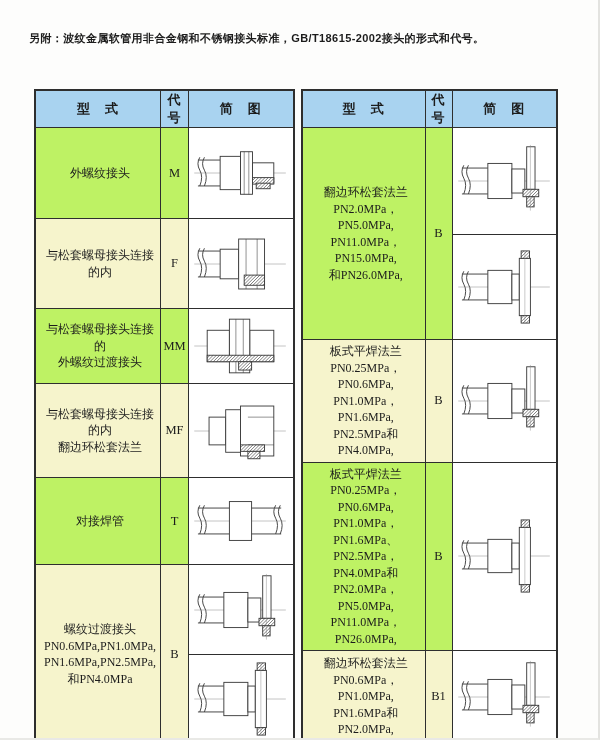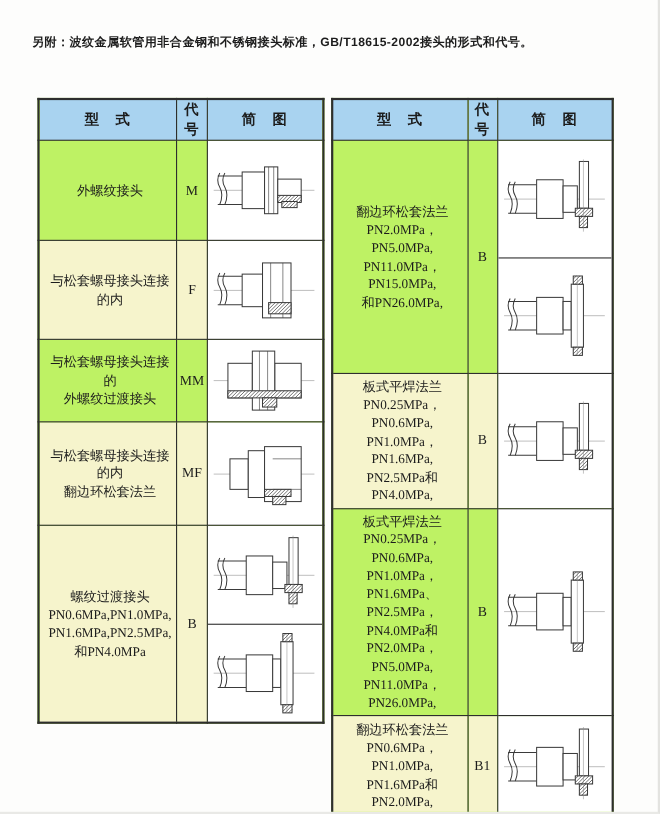--- a/index.html
+++ b/index.html
@@ -195,20 +195,38 @@
             <rect x="60" y="62" width="13" height="8" fill="#ffffff" stroke="#3a3a3a" stroke-width="1"></rect>
             <line x1="60" y1="65" x2="63" y2="62" stroke="#3a3a3a" stroke-width="0.7"></line>
             <line x1="60" y1="68.5" x2="66.5" y2="62" stroke="#3a3a3a" stroke-width="0.7"></line>
             <line x1="62" y1="70" x2="70" y2="62" stroke="#3a3a3a" stroke-width="0.7"></line>
             <line x1="65.5" y1="70" x2="73" y2="62.5" stroke="#3a3a3a" stroke-width="0.7"></line>
             <line x1="69" y1="70" x2="73" y2="66" stroke="#3a3a3a" stroke-width="0.7"></line>
             <line x1="72.5" y1="70" x2="73" y2="69.5" stroke="#3a3a3a" stroke-width="0.7"></line>
           </svg>
     </td>
   </tr>
+  <tr class="lh5">
+    <td class="type-cell">对接焊管</td>
+    <td class="code-cell">T</td>
+    <td class="diag-cell">
+      <svg viewBox="0 0 104 80">
+            <line x1="2" y1="40" x2="101" y2="40" stroke="#8a8a8a" stroke-width="0.55"></line>
+            <line x1="6" y1="26" x2="40" y2="26" stroke="#3a3a3a" stroke-width="1"></line>
+            <line x1="6" y1="54" x2="40" y2="54" stroke="#3a3a3a" stroke-width="1"></line>
+            <path d="M 8 23 q -4 7 0 14 q 4 7 0 17" fill="none" stroke="#3a3a3a" stroke-width="1"></path>
+            <path d="M 13 23 q -4 7 0 14 q 4 7 0 17" fill="none" stroke="#3a3a3a" stroke-width="1"></path>
+            <rect x="40" y="19" width="24" height="42" fill="#ffffff" stroke="#3a3a3a" stroke-width="1"></rect>
+            <line x1="64" y1="26" x2="96" y2="26" stroke="#3a3a3a" stroke-width="1"></line>
+            <line x1="64" y1="54" x2="96" y2="54" stroke="#3a3a3a" stroke-width="1"></line>
+            <path d="M 95 23 q -4 7 0 14 q 4 7 0 17" fill="none" stroke="#3a3a3a" stroke-width="1"></path>
+            <path d="M 90 23 q -4 7 0 14 q 4 7 0 17" fill="none" stroke="#3a3a3a" stroke-width="1"></path>
+          </svg>
+    </td>
+  </tr>
   <tr class="lh6">
     <td class="type-cell hl">螺纹过渡接头
 PN0.6MPa,PN1.0MPa,
 PN1.6MPa,PN2.5MPa,
 和PN4.0MPa</td>
     <td class="code-cell hl">B</td>
     <td class="diag-cell">
       <div class="stack">
         <div class="s89">
               <svg viewBox="0 0 104 80">

